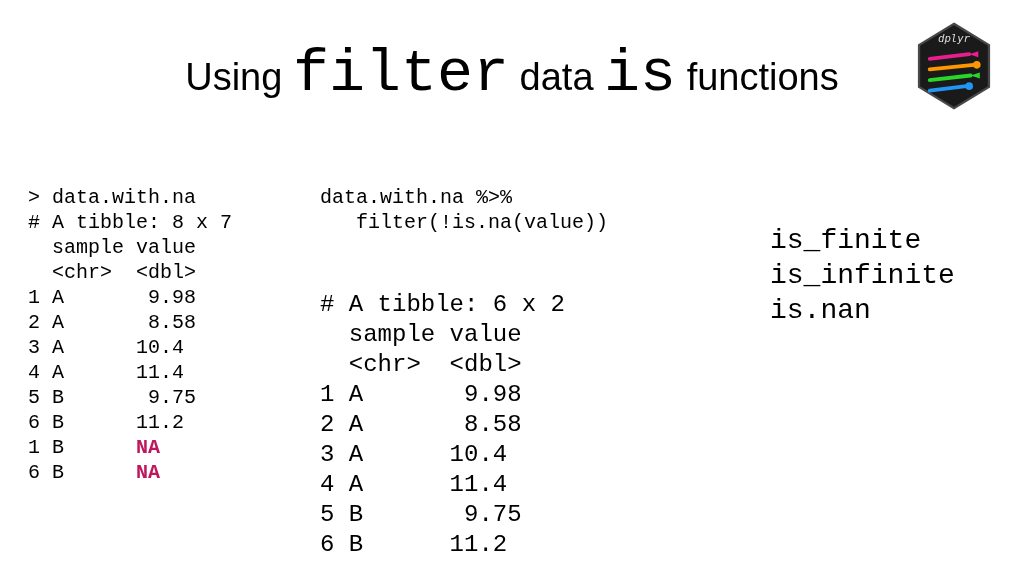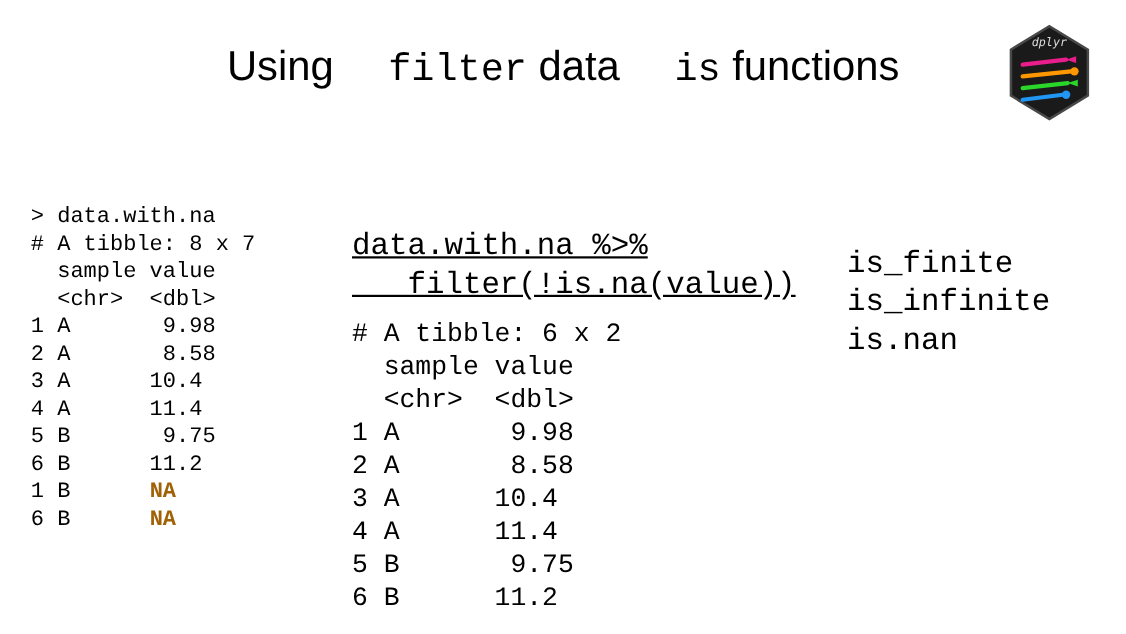--- a/index.html
+++ b/index.html
@@ -21,22 +21,21 @@
     position: absolute;
     top: 40px;
     left: 0;
     width: 1024px;
     text-align: center;
     font-size: 38px;
     font-weight: 400;
   }
   .title .mono {
     font-family: "Consolas", "Menlo", "Courier New", monospace;
-    font-size: 35px;
-    margin-left: 39px;
+    font-size: 60px;
   }
   .hexlogo {
     position: absolute;
     top: 22px;
     right: 32px;
     width: 76px;
     height: 88px;
   }
   .mono {
     font-family: "Consolas", "Menlo", "Courier New", monospace;
@@ -44,45 +43,44 @@
   .block-left {
     position: absolute;
     top: 160px;
     left: 28px;
     font-size: 20px;
     line-height: 1.25;
     white-space: pre;
   }
   .block-mid {
     position: absolute;
-    top: 172px;
+    top: 160px;
     left: 320px;
-    font-size: 28px;
+    font-size: 20px;
     line-height: 1.25;
     white-space: pre;
-    text-decoration: underline;
   }
   .block-mid2 {
     position: absolute;
     top: 260px;
     left: 320px;
     font-size: 24px;
     line-height: 1.25;
     white-space: pre;
   }
   .block-right {
     position: absolute;
     top: 188px;
     left: 770px;
     font-size: 28px;
     line-height: 1.25;
     white-space: pre;
   }
   .na {
-    color: #a16207;
+    color: #be185d;
     font-weight: bold;
   }
   .note-row {
     position: absolute;
     bottom: 28px;
     left: 200px;
     display: flex;
     align-items: center;
     gap: 14px;
   }

